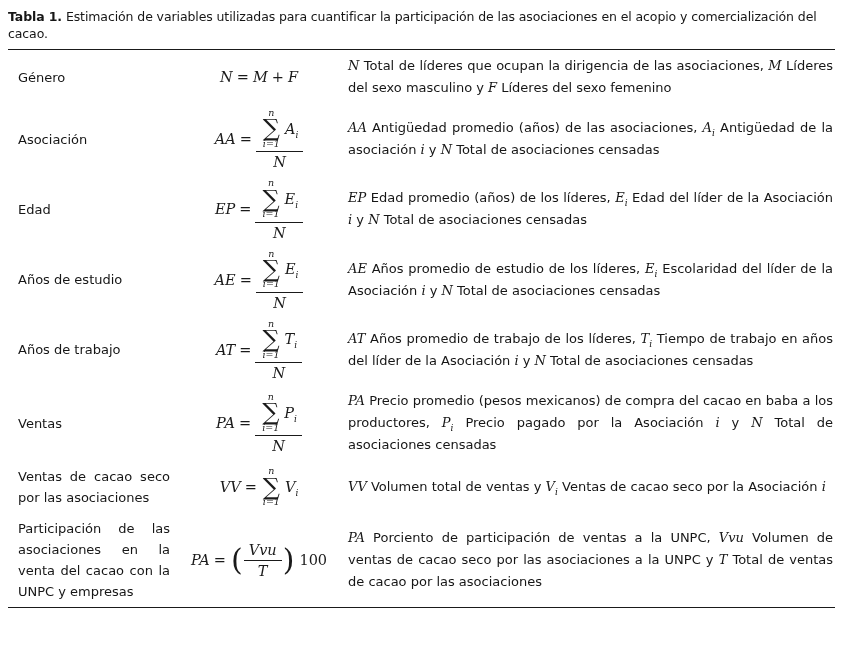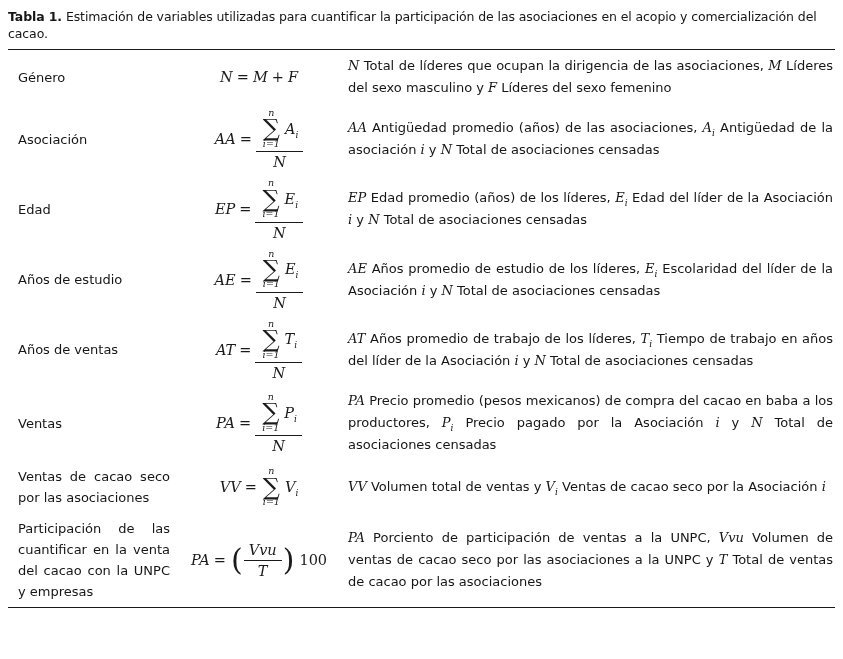--- a/index.html
+++ b/index.html
@@ -135,21 +135,21 @@
                 </span>
                 <span class="m term">E<sub>i</sub></span>
               </span>
               <span class="den"><span class="m">N</span></span>
             </span>
           </span></div>
     <div class="c c3"><span class="m">AE</span> Años promedio de estudio de los líderes, <span class="m">E<sub>i</sub></span> Escolaridad del líder de la Asociación <span class="m">i</span> y <span class="m">N</span> Total de asociaciones censadas</div>
   </div>
 
   <div class="tr">
-    <div class="c c1">Años de ventas</div>
+    <div class="c c1">Años de trabajo</div>
     <div class="c c2"><span class="formula">
             <span class="m">AT</span>
             <span class="op"> = </span>
             <span class="frac">
               <span class="num">
                 <span class="sum">
                   <span class="lim">n</span>
                   <span class="sigma">∑</span>
                   <span class="lim">i=1</span>
                 </span>
@@ -190,21 +190,21 @@
               <span class="lim">n</span>
               <span class="sigma">∑</span>
               <span class="lim">i=1</span>
             </span>
             <span class="m term">V<sub>i</sub></span>
           </span></div>
     <div class="c c3"><span class="m">VV</span> Volumen total de ventas y <span class="m">V<sub>i</sub></span> Ventas de cacao seco por la Asociación <span class="m">i</span></div>
   </div>
 
   <div class="tr">
-    <div class="c c1">Participación de las cuantificar en la venta del cacao con la UNPC y empresas</div>
+    <div class="c c1">Participación de las asociaciones en la venta del cacao con la UNPC y empresas</div>
     <div class="c c2"><span class="formula">
             <span class="m">PA</span>
             <span class="op"> = </span>
             <span class="paren">(</span>
             <span class="frac">
               <span class="num">
                 <span class="m">Vvu</span>
               </span>
               <span class="den"><span class="m">T</span></span>
             </span>

